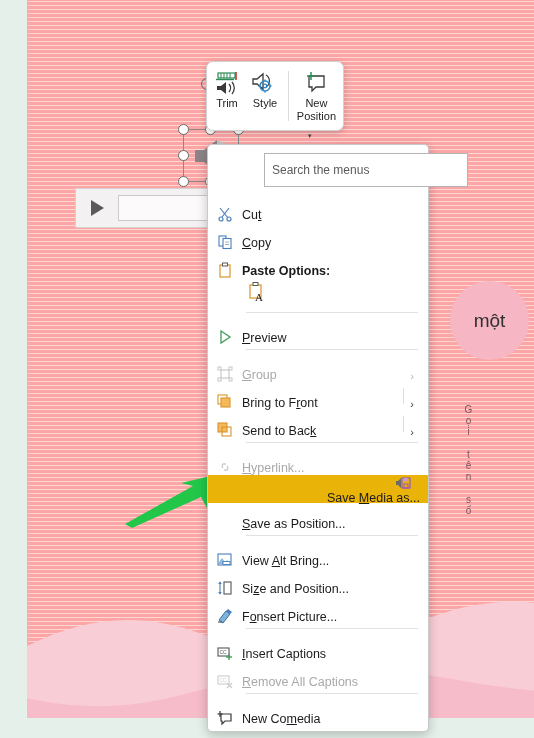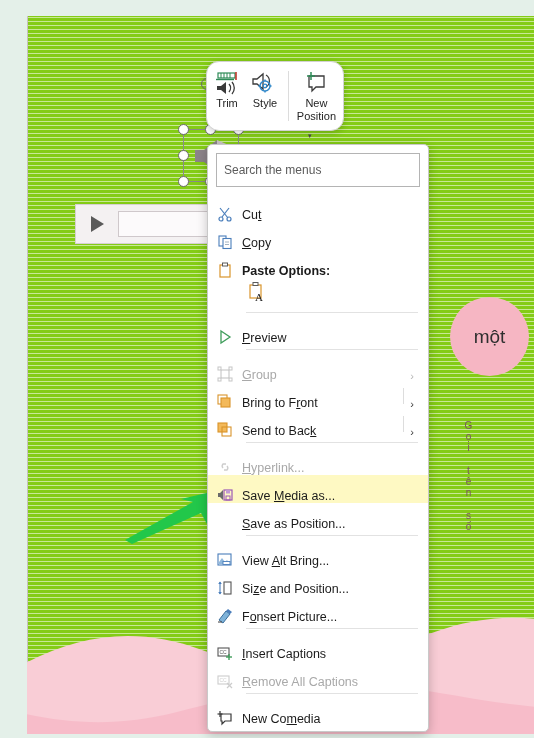--- a/index.html
+++ b/index.html
@@ -21,23 +21,22 @@
     inset: 0;
     background: #e4f0e9;
     overflow: hidden;
   }
   .slide {
     position: absolute;
     left: 27px;
     top: 0;
     width: 507px;
     height: 718px;
-    background: #84cc16;
+    background: #fca5a5;
     overflow: hidden;
-    margin-top: 16px;
   }
   .slide-texture {
     position: absolute;
     inset: 0;
     background-image: repeating-linear-gradient(
       0deg,
       rgba(255,255,255,0.55) 0px,
       rgba(255,255,255,0.55) 1px,
       rgba(255,255,255,0.0) 1px,
       rgba(255,255,255,0.0) 4px);
@@ -181,21 +180,21 @@
 
   
   .mini-toolbar {
     position: absolute;
     left: 206px;
     top: 61px;
     width: 138px;
     height: 70px;
     background: #ffffff;
     border: 1px solid #d2d2d2;
-    border-radius: 13px;
+    border-radius: 7px;
     box-shadow: 0 2px 7px rgba(0,0,0,0.18);
     display: flex;
     align-items: stretch;
     box-sizing: border-box;
     padding: 4px 2px;
   }
   .mt-item {
     display: flex;
     flex-direction: column;
     align-items: center;
@@ -246,32 +245,33 @@
     width: 100%;
     height: 24px;
     box-sizing: border-box;
     border: 1px solid #b4b4b4;
     background: #ffffff;
     font-family: "Liberation Sans", sans-serif;
     font-size: 12px;
     color: #333;
     padding: 16px 7px;
     outline: none;
+    margin-left: 48px;
   }
   .ctx-search::placeholder { color: #5b5b5b; }
 
   .ctx-item {
     display: flex;
     align-items: flex-end;
     height: 28px;
     padding: 0 8px 0 0;
     cursor: default;
     position: relative;
   }
-  .ctx-item.hover { background: #fef9c3; }
+  .ctx-item.hover { background: #eab308; flex-direction: column; }
   .ctx-ico {
     width: 34px;
     min-width: 34px;
     display: flex;
     align-items: center;
     justify-content: center;
   }
   .ctx-label { flex: 1; white-space: nowrap; }
   .ctx-label.bold { font-weight: bold; }
   .ctx-item.disabled .ctx-label { color: #a9a9a9; }

